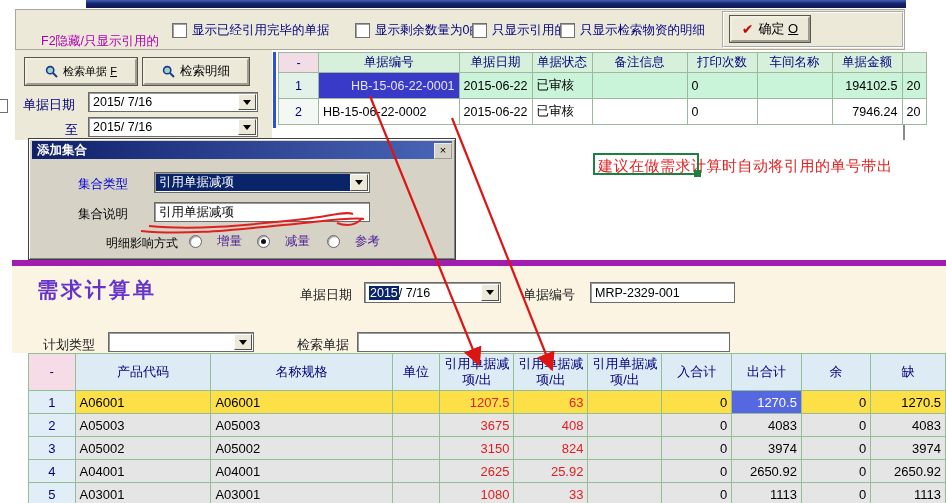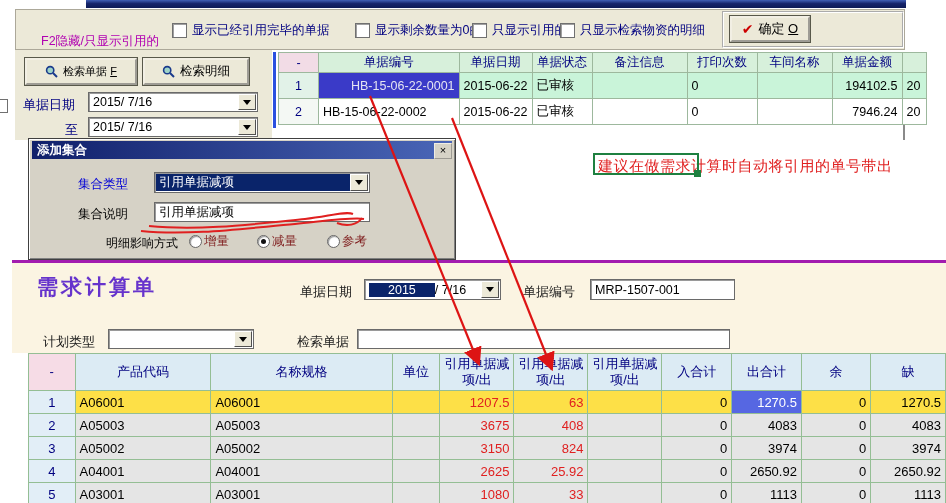--- a/index.html
+++ b/index.html
@@ -42,27 +42,27 @@
   .upper-grid td.unum{background:#e2f2e8;color:#000080;text-align:center;}
   .ur2 td.unum{background:#f4f8f4;}
   .selnavy{background:#3a3ac8 !important;color:#e4e4f2;padding-left:32px;}
   
   .dialog{left:28px;top:138px;width:428px;height:122px;background:#d6d2c6;border:1px solid #404040;box-shadow:inset 1px 1px 0 #fff,inset -1px -1px 0 #808080;box-sizing:border-box;}
   .dlg-title{position:absolute;left:3px;top:2px;right:3px;height:18px;background:linear-gradient(90deg,#10206a,#4a66b8);color:#fff;font-weight:bold;font-size:12.5px;display:flex;align-items:center;padding-left:5px;box-sizing:border-box;}
   .dlg-close{position:absolute;right:3px;top:4px;width:16px;height:14px;background:#d6d2c6;border:1px outset #f0ede2;font-size:11px;line-height:12px;text-align:center;color:#000;}
   .combo-sel{position:absolute;inset:1px 17px 1px 1px;background:#0a246a;color:#fff;display:flex;align-items:center;padding-left:3px;}
   .radio{width:11px;height:11px;border:1px solid #666;border-radius:50%;background:#fff;display:inline-block;position:relative;box-shadow:inset 1px 1px 1px #999;}
   .radio.checked::after{content:"";position:absolute;left:3px;top:3px;width:5px;height:5px;border-radius:50%;background:#111;}
-  .radiorow{position:absolute;display:flex;align-items:center;gap:2px;font-size:12.5px;color:#7f1d1d;}
-  
-  .cream{left:12px;top:260px;width:934px;height:93px;background:#fbf4e2;border-top:3px solid #a21caf;box-sizing:border-box;}
+  .radiorow{position:absolute;display:flex;align-items:center;gap:15px;font-size:12.5px;color:#4c1d95;}
+  
+  .cream{left:12px;top:260px;width:934px;height:93px;background:#fbf4e2;border-top:6px solid #a21caf;box-sizing:border-box;}
   .demand-title{position:absolute;left:25px;top:10px;font-size:21px;font-weight:bold;color:#6633cc;letter-spacing:3px;}
   .field-label{position:absolute;font-size:13px;color:#1a1a1a;}
   .textbox{position:absolute;background:#fff;border:1px solid #6a6a6a;box-shadow:inset 1px 1px 0 #9a9a9a;box-sizing:border-box;font-size:12.5px;display:flex;align-items:center;padding-left:4px;white-space:nowrap;overflow:hidden;}
-  .hl-navy{background:#0a246a;color:#fff;padding:0 19px;}
+  .hl-navy{background:#0a246a;color:#fff;padding:0 1px;}
   
   .lower-table{left:28px;top:353px;}
   .lower-table td,.lower-table th{border:1px solid #94be94;font-size:13px;height:23px;}
   .lower-table th{height:37px;background:#dcebf4;color:#000080;text-align:center;line-height:1.25;}
   .lower-table th.lp{background:#f6dce6;}
   .lower-table td.lnum{background:#e2eef7;color:#000080;text-align:center;}
   .lr1 td{background:#fde047;}
   .lrg td{background:#e5e5e5;}
   .redv{color:#e02020;}
   .selblue{background:#5667e2 !important;color:#fff;}
@@ -223,21 +223,21 @@
   <div class="field-label" style="left:288px;top:20px;">单据日期</div>
   <div class="abs combo" style="left:352px;top:16px;width:137px;height:21px;">
     <span class="hl-navy">2015</span>
     <span>/ 7/16</span>
     <span class="dd-btn">
         <span class="tri"></span>
       </span>
   </div>
   <div class="field-label" style="left:511px;top:20px;">单据编号</div>
   <div class="textbox" style="left:578px;top:16px;width:145px;height:21px;">
-    <span>MRP-1507-001</span>
+    <span>MRP-2329-001</span>
   </div>
   <div class="field-label" style="left:31px;top:70px;">计划类型</div>
   <div class="abs combo" style="left:96px;top:66px;width:146px;height:20px;">
     <span class="dd-btn">
         <span class="tri"></span>
       </span>
   </div>
   <div class="field-label" style="left:285px;top:70px;">检索单据</div>
   <div class="textbox" style="left:345px;top:66px;width:373px;height:20px;"></div>
 </div>

